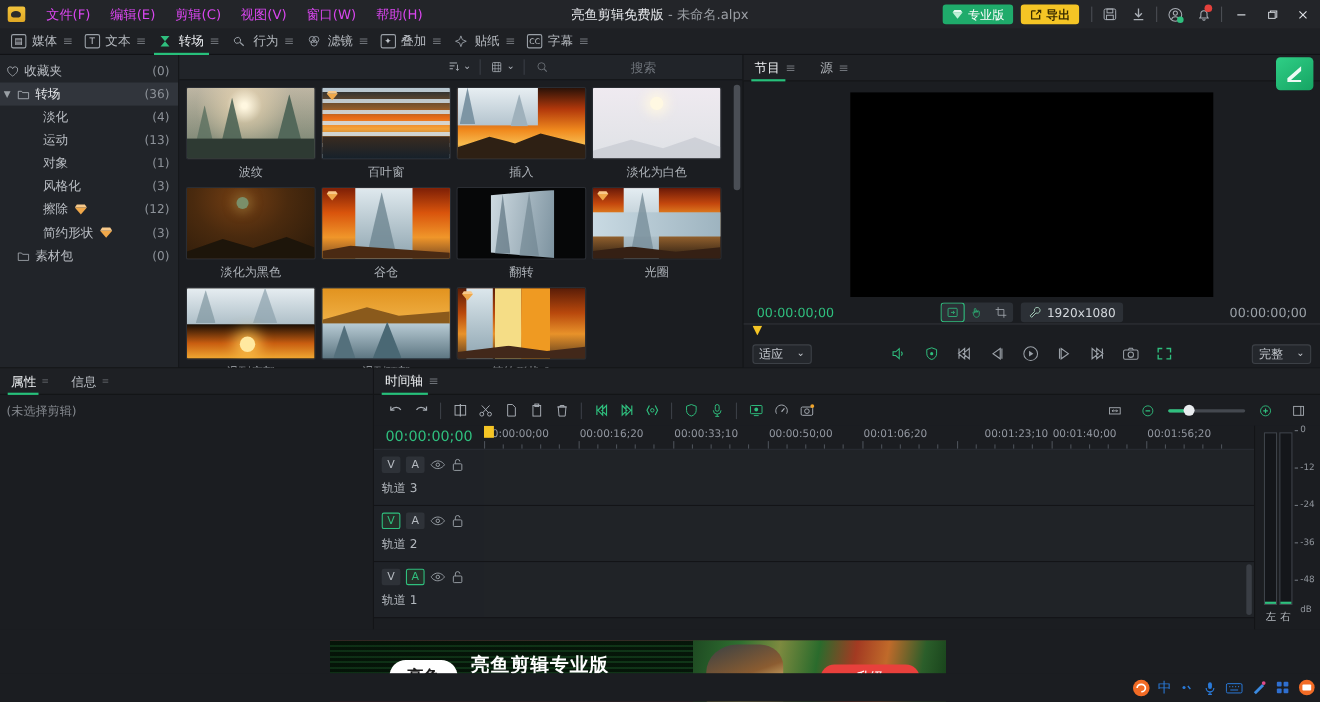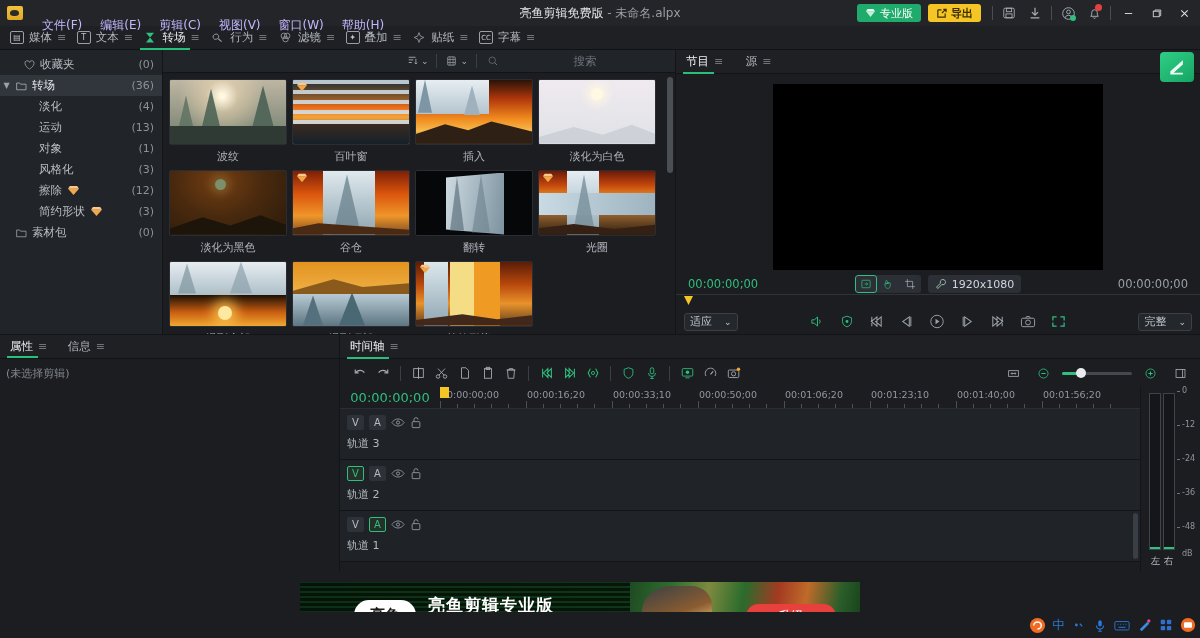--- a/index.html
+++ b/index.html
@@ -21,21 +21,21 @@
   .app-logo {
     width: 16px; height: 14px; margin-left: 7px; margin-right: 10px;
     background: linear-gradient(#f2c33c,#e0a824); border-radius: 2px;
     position: relative; flex: 0 0 16px;
   }
   .app-logo::after {
     content:""; position:absolute; left:3px; top:4px; width:9px; height:6px;
     background:#2b2b2b; border-radius: 50% 50% 40% 40%;
   }
   .menu-item {
-    padding: 12px 9px; height: 26px; line-height: 26px; color: #c4b5fd; font-size: 12px;
+    padding: 0 9px; height: 26px; line-height: 26px; color: #d946ef; font-size: 12px;
     white-space: nowrap; cursor: default;
   }
   .title-text {
     position: absolute; left: 0; right: 0; text-align: center; color: #e4e6ea;
     font-size: 12px; pointer-events: none; line-height: 26px;
   }
   .title-text .sub { color:#9a9ea4;margin-top:30px; }
   .title-right { margin-left: auto; display: flex; align-items: center; gap: 0; padding-right: 2px; z-index:2;}
   .pro-btn {
     background:#1fab6b; color:#fff; height:18px; border-radius:3px; display:flex; align-items:center;
@@ -136,21 +136,21 @@
   .sel-box {
     background:#24272c; border:1px solid #3c4046; border-radius:3px; height:18px;
     display:flex; align-items:center; gap:12px; padding:0 5px; font-size:11px; color:#c3c7cd; cursor:pointer;
   }
   .ctr-icons { margin:0 auto; display:flex; align-items:center; gap:13px; }
   .ctr-ic { cursor:pointer; display:flex; align-items:center; justify-content:center; }
 
   
   .lower { display:flex; flex:0 0 238px; height:238px; border-top:1px solid #131417; }
   .props { width:340px; flex:0 0 340px; background:#1b1d21; border-right:1px solid #131417; display:flex; flex-direction:column;}
-  .props-tabs { height:24px; background:#1e2024; display:flex; align-items:flex-end; border-bottom:1px solid #131417;}
+  .props-tabs { height:24px; background:#1e2024; display:flex; align-items:flex-start; border-bottom:1px solid #131417;font-family:Liberation Serif, serif;}
   .props-body { padding:7px 6px; font-size:11px; color:#84888e; }
 
   .timeline { flex:1 1 auto; background:#1b1d21; display:flex; flex-direction:column; min-width:0; position:relative;}
   .tl-tabs { height:24px; background:#1e2024; display:flex; align-items:center; border-bottom:1px solid #131417;}
   .tl-tools { height:28px; display:flex; align-items:center; padding:0 8px; gap:0; }
   .tool { width:23px; height:22px; display:flex; align-items:center; justify-content:center; cursor:pointer; color:#a8adb4;}
   .tool-sep { width:1px; height:15px; background:#3a3e45; margin:0 6px; }
   .tl-right { margin-left:auto; display:flex; align-items:center; gap:7px; }
   .zoom-slider { width:70px; height:3px; background:#44484f; border-radius:2px; position:relative; }
   .zoom-slider .fill { position:absolute; left:0; top:0; height:3px; width:18px; background:#2fbf7e; border-radius:2px;}
@@ -344,21 +344,21 @@
     <div class="tab">
       <span class="ico-box" style="font-size:7px">CC</span>
       <span>字幕</span>
         <span class="hamb">≡</span>
     </div>
   </div>
 
   <div class="upper">
 
     <div class="tree">
-      <div class="tree-row" style="padding-left:21px">
+      <div class="tree-row" style="padding-left:3px">
         <span class="tico">
           <svg width="13" height="12" viewBox="0 0 16 16">
               <path d="M8 13.5S2 9.8 2 6.2A3 3 0 018 4.6 3 3 0 0114 6.2c0 3.6-6 7.3-6 7.3z" stroke="#a7acb3" fill="none"></path>
             </svg>
         </span>
         <span class="lbl">收藏夹</span>
         <span class="cnt">(0)</span>
       </div>
       <div class="tree-row sel">
         <span class="caret">▼</span>
@@ -888,21 +888,21 @@
         <div class="tl-main">
 
           <div class="ruler-row">
             <div class="tc-big">00:00:00;00</div>
             <div class="ruler">
               <span class="tick-label" style="left:2px">00:00:00;00</span>
               <span class="tick-label" style="left:88px">00:00:16;20</span>
               <span class="tick-label" style="left:174px">00:00:33;10</span>
               <span class="tick-label" style="left:260px">00:00:50;00</span>
               <span class="tick-label" style="left:346px">00:01:06;20</span>
-              <span class="tick-label" style="left:432px">00:01:23;10</span>
+              <span class="tick-label" style="left:456px">00:01:23;10</span>
               <span class="tick-label" style="left:518px">00:01:40;00</span>
               <span class="tick-label" style="left:604px">00:01:56;20</span>
               <span class="tick" style="left:0px;height:7px"></span>
               <span class="tick" style="left:86px;height:7px"></span>
               <span class="tick" style="left:172px;height:7px"></span>
               <span class="tick" style="left:258px;height:7px"></span>
               <span class="tick" style="left:344px;height:7px"></span>
               <span class="tick" style="left:430px;height:7px"></span>
               <span class="tick" style="left:516px;height:7px"></span>
               <span class="tick" style="left:602px;height:7px"></span>

